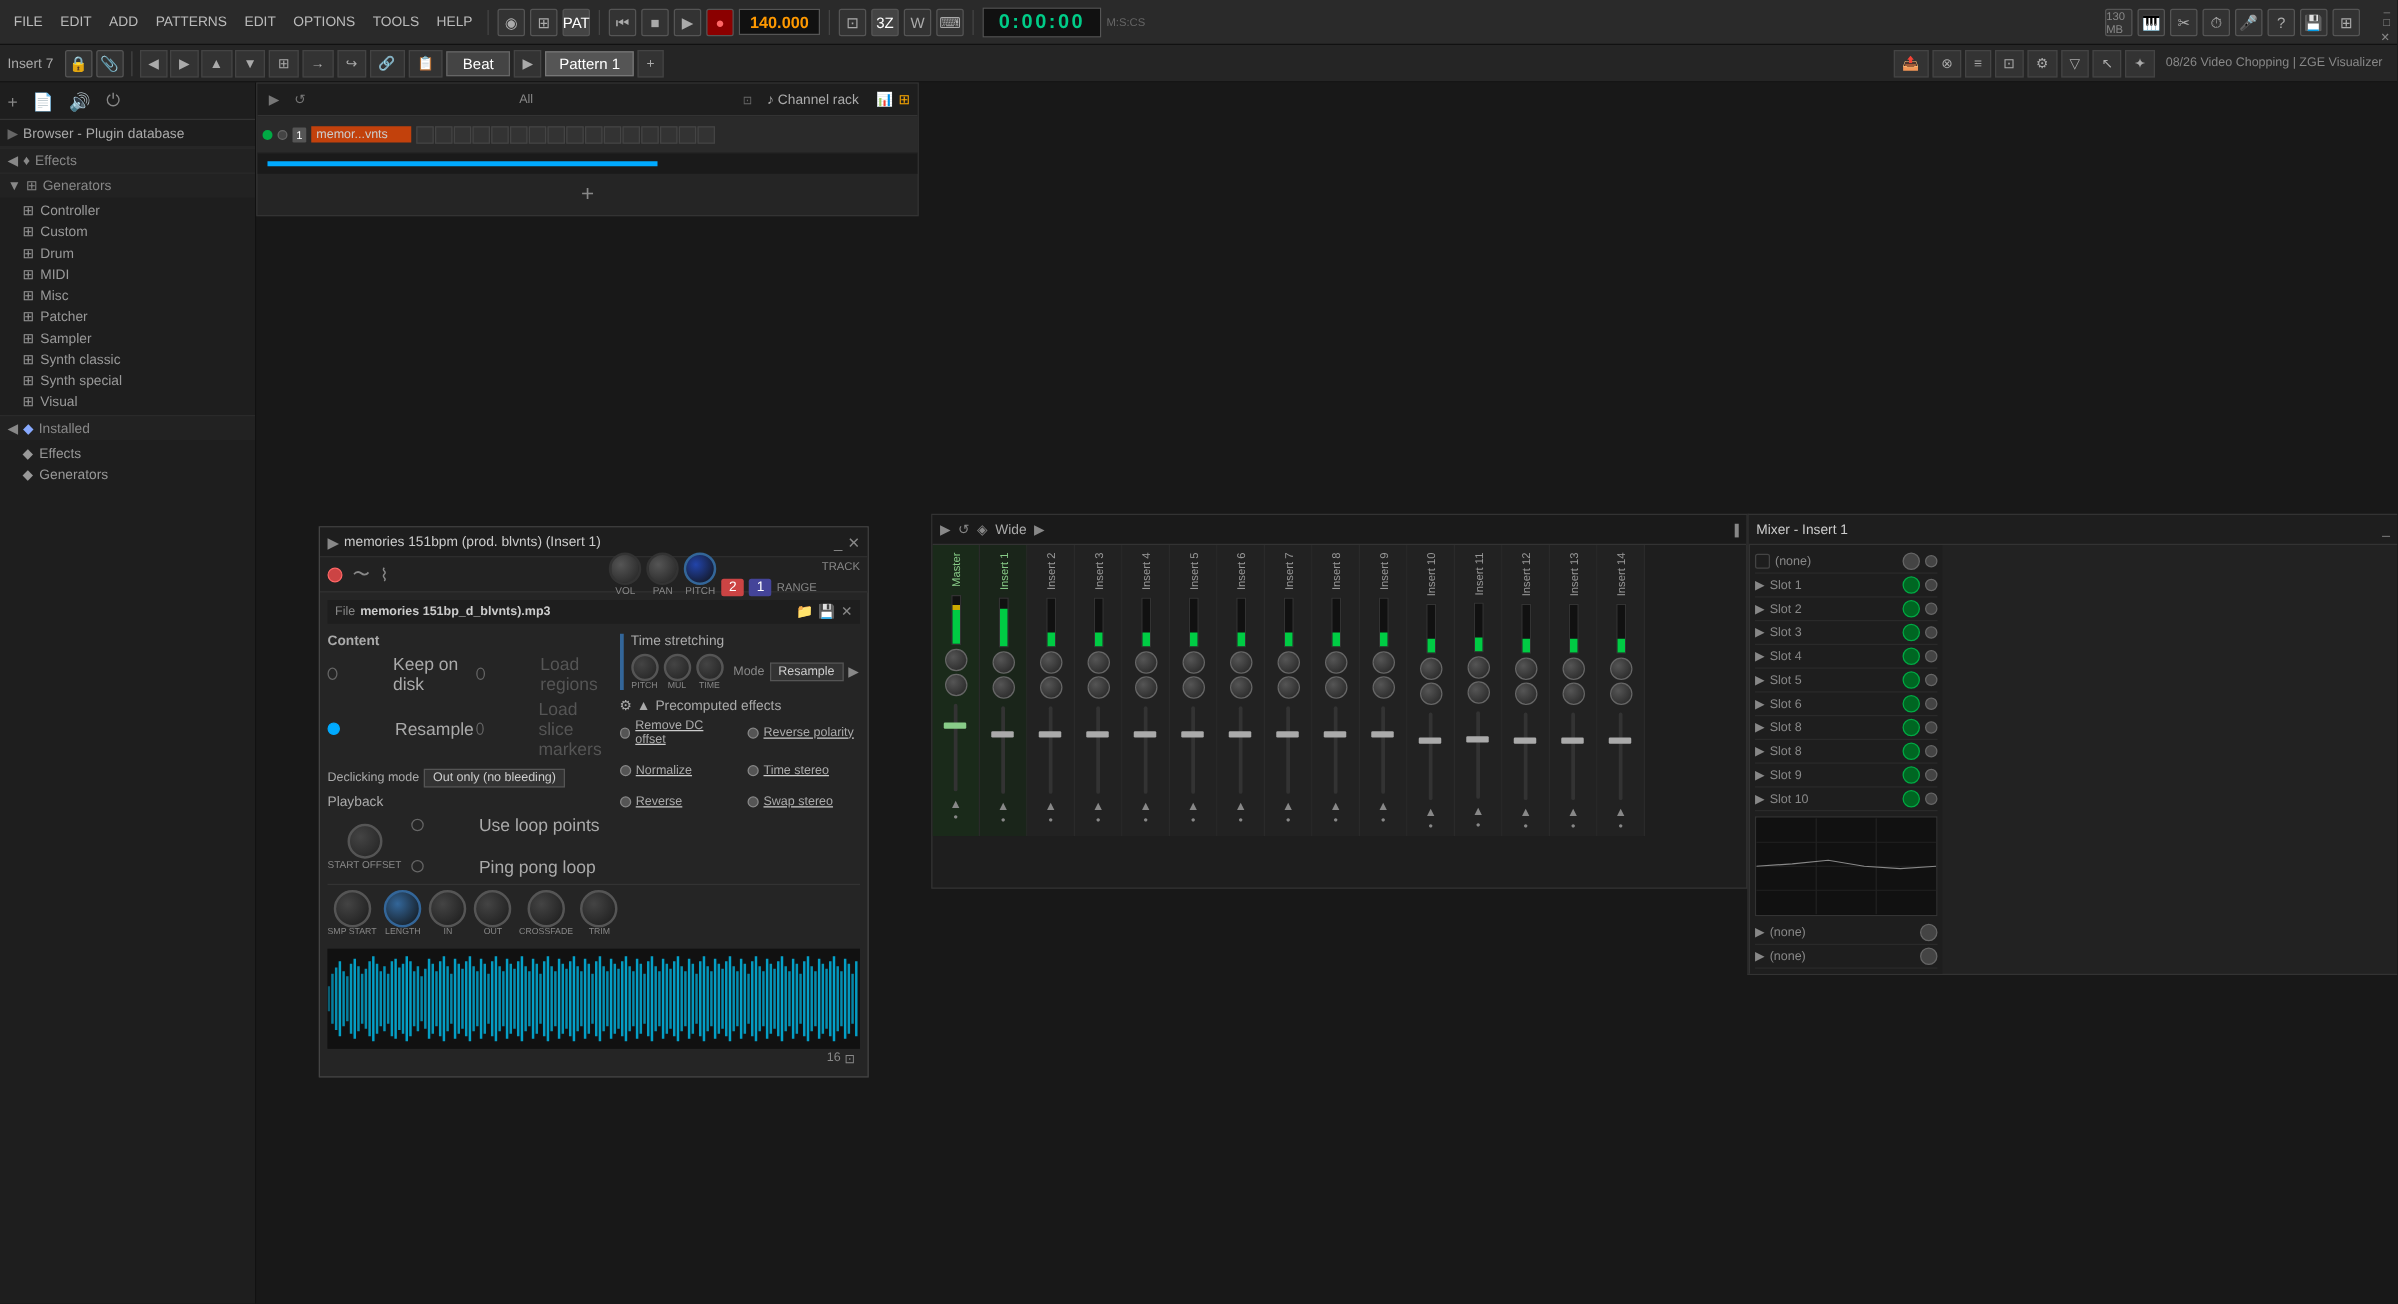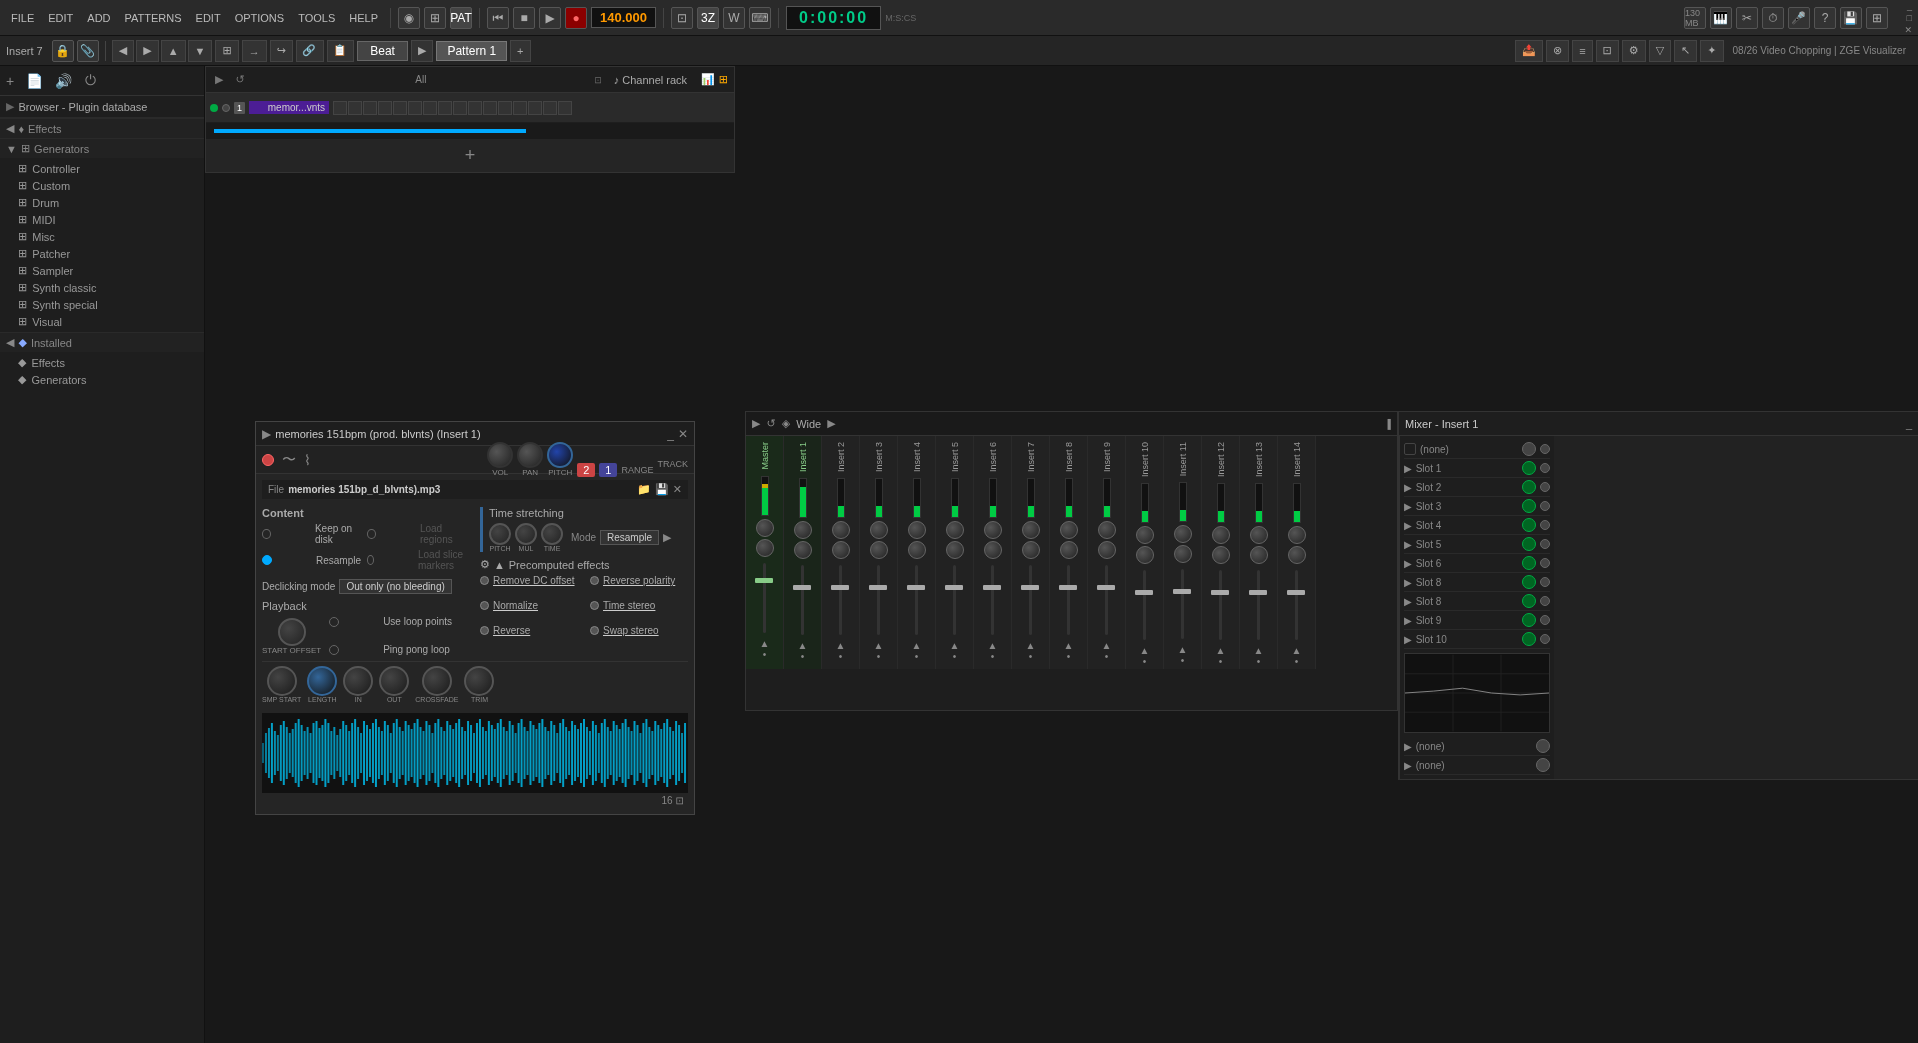--- a/index.html
+++ b/index.html
@@ -193,23 +193,22 @@
       background: #2a2a2a;
       border-bottom: 1px solid #1e1e1e;
       height: 30px;
       gap: 4px;
     }
     .cr-led { width: 8px; height: 8px; border-radius: 50%; background: #00aa44; }
     .cr-name {
       color: #ccc;
       font-size: 10px;
       min-width: 80px;
-      background: #4c1d95;
+      background: #c2410c;
       padding: 1px 4px;
-      text-align: right;
     }
     .cr-steps {
       display: flex;
       gap: 1px;
     }
     .cr-step {
       width: 14px; height: 14px;
       background: #333;
       border: 1px solid #444;
     }
@@ -266,21 +265,21 @@
       background: #1e1e1e;
       padding: 3px 6px;
     }
     .file-label { color: #888; font-size: 10px; }
     .file-name { color: #ccc; font-size: 10px; flex: 1; font-weight: bold; }
     .file-btn { color: #888; cursor: pointer; font-size: 11px; }
     .section-title { color: #aaa; font-size: 11px; margin-bottom: 4px; font-weight: bold; }
     .radio-row { display: flex; align-items: center; gap: 4px; margin-bottom: 2px; }
     .radio-dot { width: 10px; height: 10px; border-radius: 50%; border: 1px solid #666; }
     .radio-dot.active { background: #00aaff; border-color: #00aaff; }
-    .radio-label { color: #aaa; font-size: 10px; padding-left: 40px; }
+    .radio-label { color: #aaa; font-size: 14px; padding-left: 40px; }
     .radio-label.disabled { color: #555; }
     .declicking-row { display: flex; align-items: center; gap: 4px; }
     .declicking-label { color: #aaa; font-size: 10px; }
     .declicking-val {
       background: #333;
       border: 1px solid #555;
       color: #ccc;
       font-size: 10px;
       padding: 1px 6px;
     }
@@ -657,21 +656,21 @@
             <div style="width:26px;height:26px;border-radius:50%;background:radial-gradient(circle at 35% 35%,#555,#222);border:2px solid #333"></div>
             <span style="color:#888;font-size:8px">PAN</span>
           </div>
           <div style="display:flex;flex-direction:column;align-items:center">
             <div style="width:26px;height:26px;border-radius:50%;background:radial-gradient(circle at 35% 35%,#2244aa,#111);border:2px solid #336699"></div>
             <span style="color:#888;font-size:8px">PITCH</span>
           </div>
           <div style="background:#cc4444;color:#fff;font-size:11px;padding:1px 6px;border-radius:2px">2</div>
           <div style="background:#444499;color:#fff;font-size:11px;padding:1px 6px;border-radius:2px">1</div>
           <span style="color:#888;font-size:9px;align-self:flex-end;margin-bottom:2px">RANGE</span>
-          <span style="color:#888;font-size:9px;align-self:flex-end;margin-bottom:8px">TRACK</span>
+          <span style="color:#888;font-size:9px;align-self:flex-end;margin-bottom:19px">TRACK</span>
         </div>
       </div>
 
       <div class="win-body">
 
         <div class="file-row">
           <span class="file-label">File</span>
           <span class="file-name">memories 151bp_d_blvnts).mp3</span>
           <span class="file-btn">📁</span>
           <span class="file-btn">💾</span>

